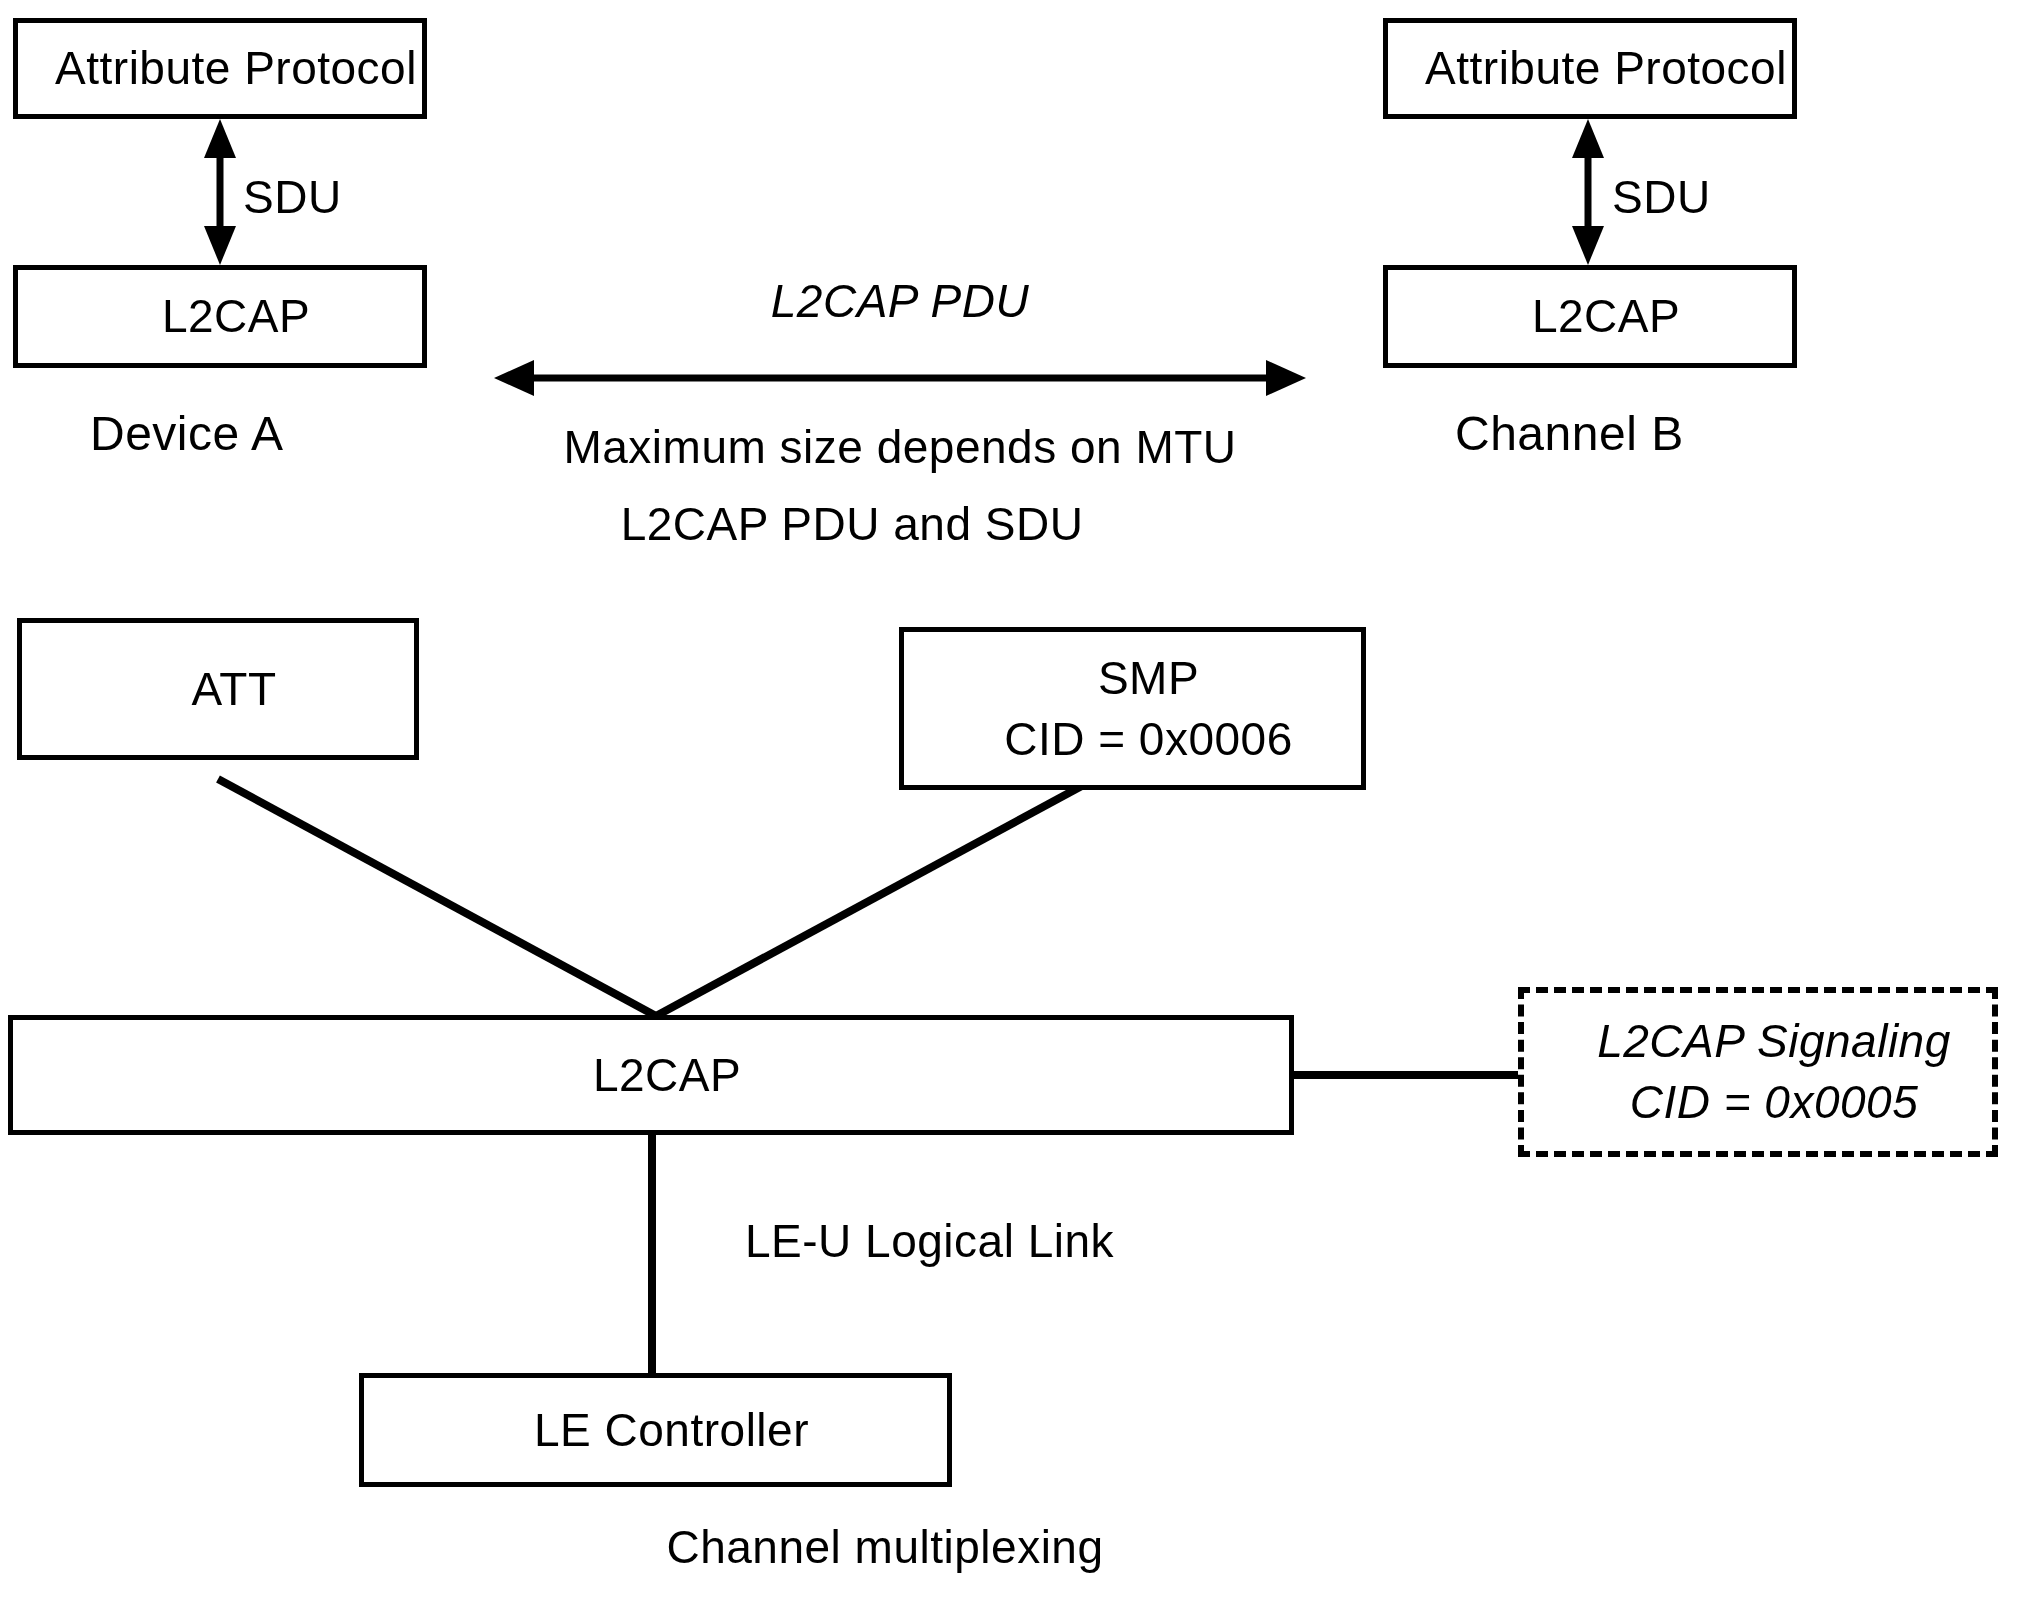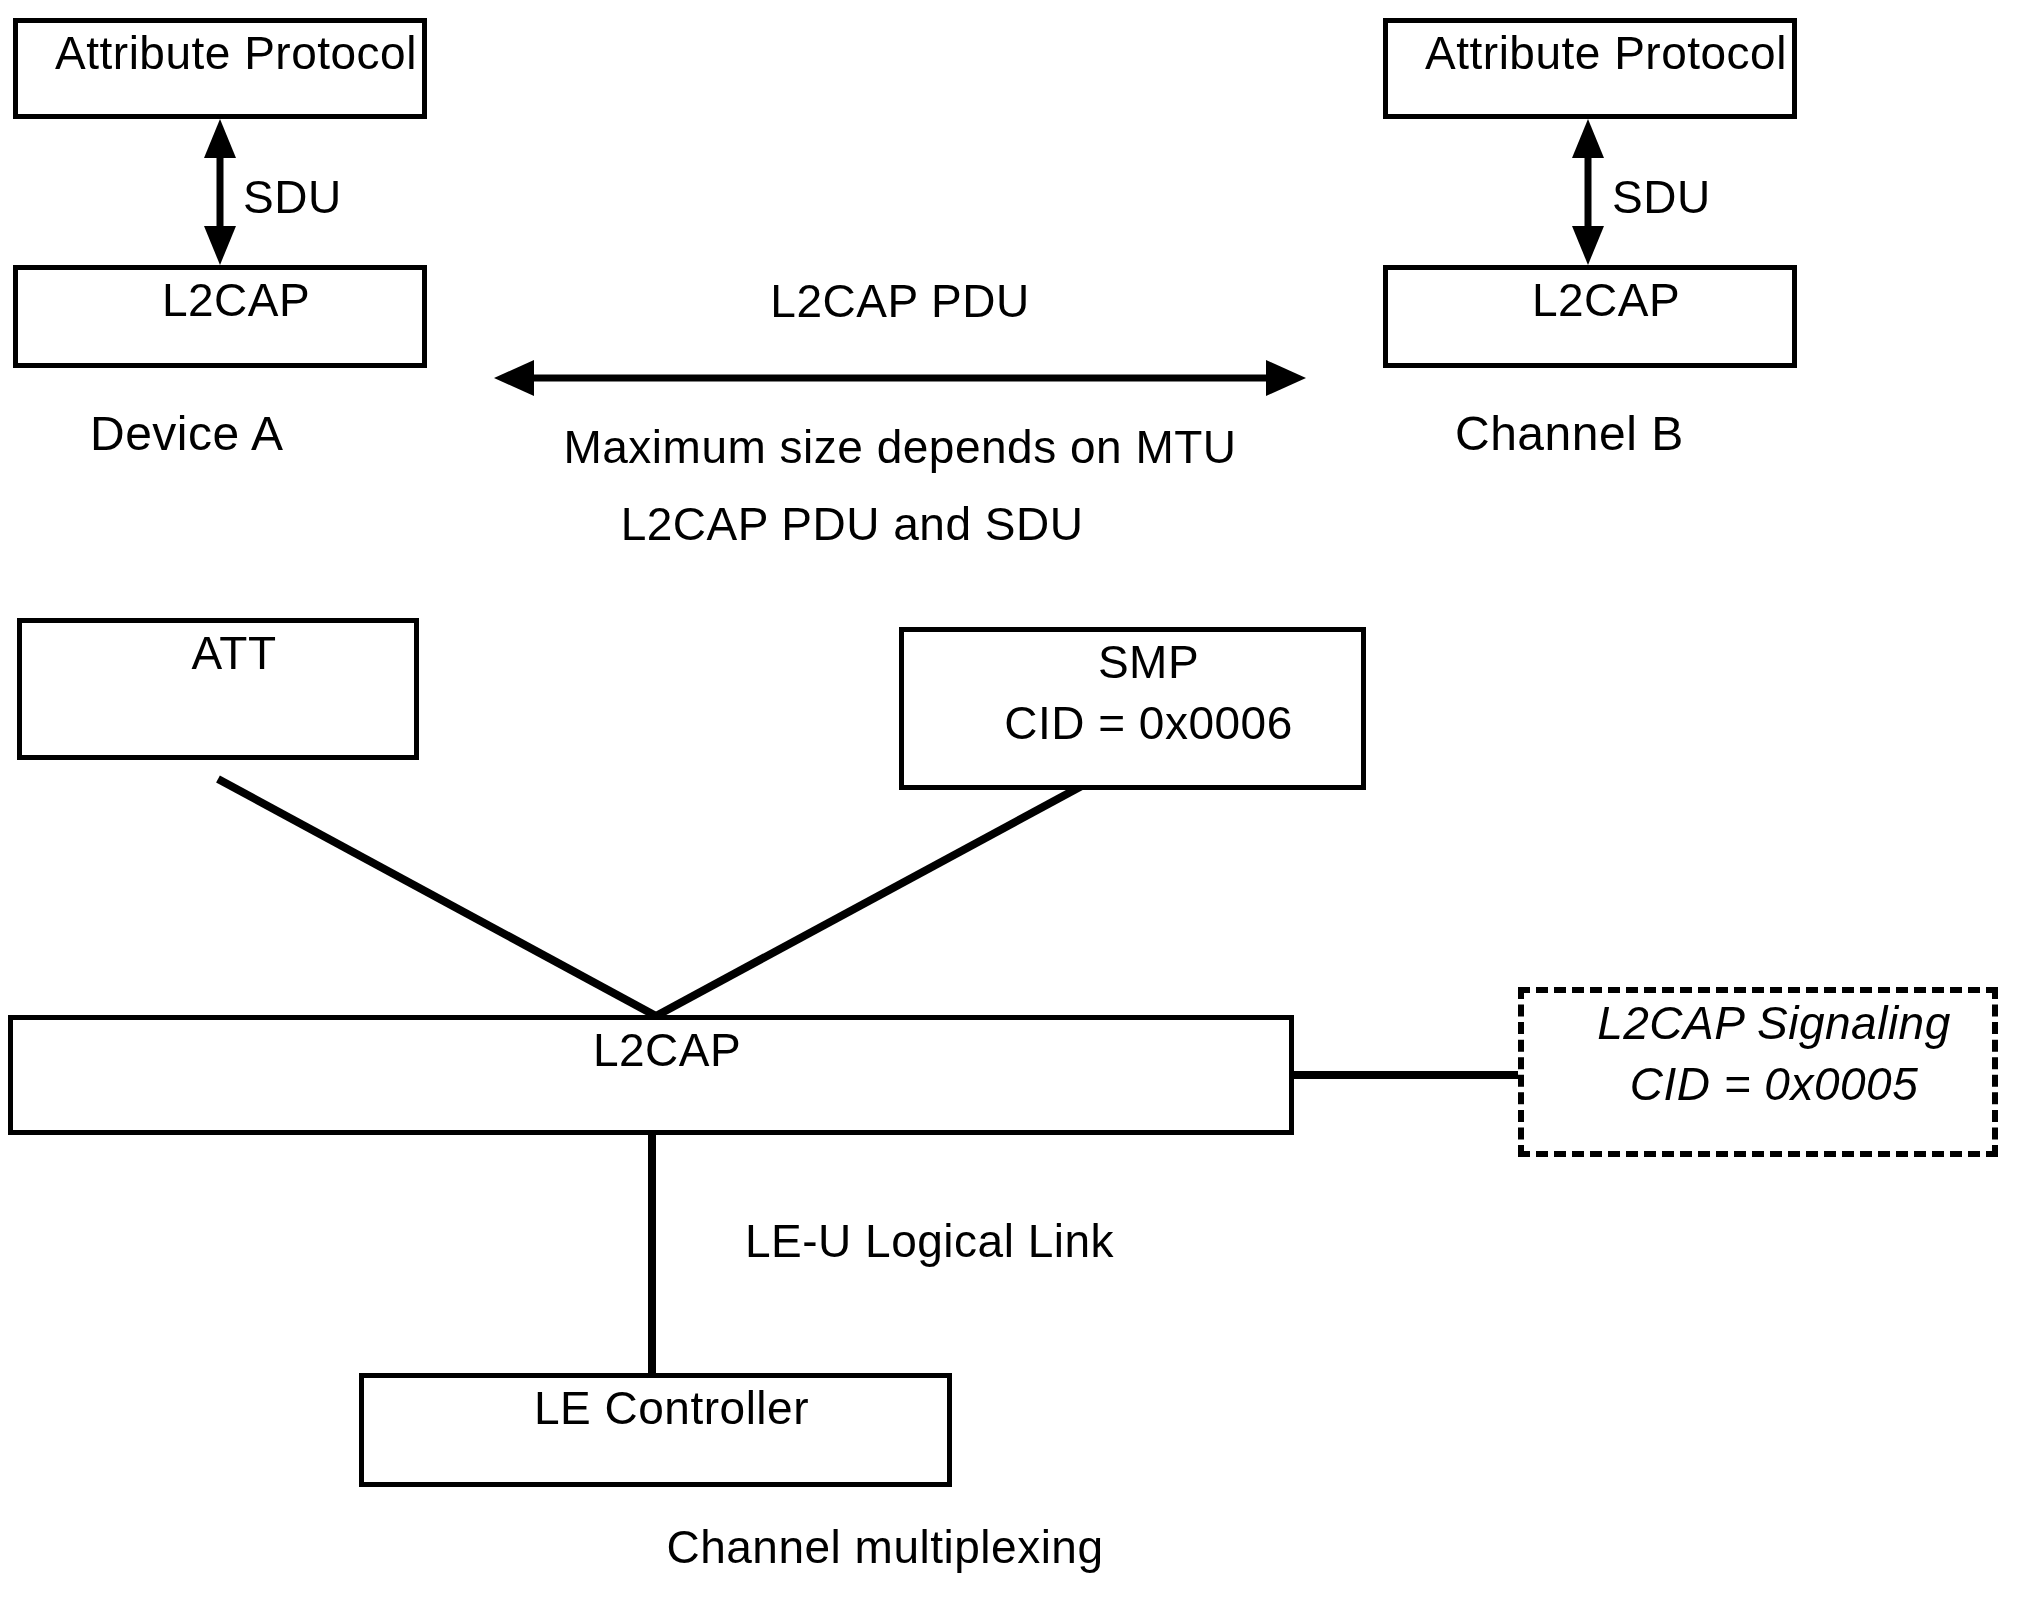--- a/index.html
+++ b/index.html
@@ -24,20 +24,21 @@
     pointer-events: none;
   }
   .box {
     position: absolute;
     box-sizing: border-box;
     border: 5px solid #000000;
     background: #ffffff;
     display: flex;
     flex-direction: column;
     align-items: center;
+    justify-content: center;
     text-align: center;
     font-size: 46px;
     line-height: 1.32;
     letter-spacing: 0.5px;
     padding-left: 32px;
   }
   .box-dashed {
     border: 6px dashed #000000;
   }
   .lbl {
@@ -51,21 +52,21 @@
   }
   
   .attr-a       { left: 13px;   top: 18px;   width: 414px; height: 101px; }
   .l2cap-a      { left: 13px;   top: 265px;  width: 414px; height: 103px; }
   .attr-b       { left: 1383px; top: 18px;   width: 414px; height: 101px; }
   .l2cap-b      { left: 1383px; top: 265px;  width: 414px; height: 103px; }
   .sdu-a-lbl    { left: 243px;  top: 170px; }
   .sdu-b-lbl    { left: 1612px; top: 170px; }
   .device-a-lbl { left: 90px;   top: 406px;  font-size: 48px; }
   .device-b-lbl { left: 1455px; top: 406px;  font-size: 48px; }
-  .pdu-lbl      { left: 495px;  top: 274px;  width: 810px; }
+  .pdu-lbl      { left: 495px;  top: 274px;  width: 810px; font-style: italic; }
   .mtu-lbl      { left: 495px;  top: 420px;  width: 810px; }
   .top-caption  { left: 452px;  top: 497px;  width: 800px; }
   
   .att-box      { left: 17px;   top: 618px;  width: 402px; height: 142px; }
   .smp-box      { left: 899px;  top: 619px;  width: 467px; height: 163px; margin-top: 8px; }
   .l2cap-wide   { left: 8px;    top: 1015px; width: 1286px; height: 120px; }
   .signaling    { left: 1518px; top: 987px;  width: 480px; height: 170px; font-style: italic; }
   .controller   { left: 359px;  top: 1373px; width: 593px; height: 114px; }
   .leu-lbl      { left: 745px;  top: 1214px; }
   .bot-caption  { left: 555px;  top: 1520px; width: 660px; }

